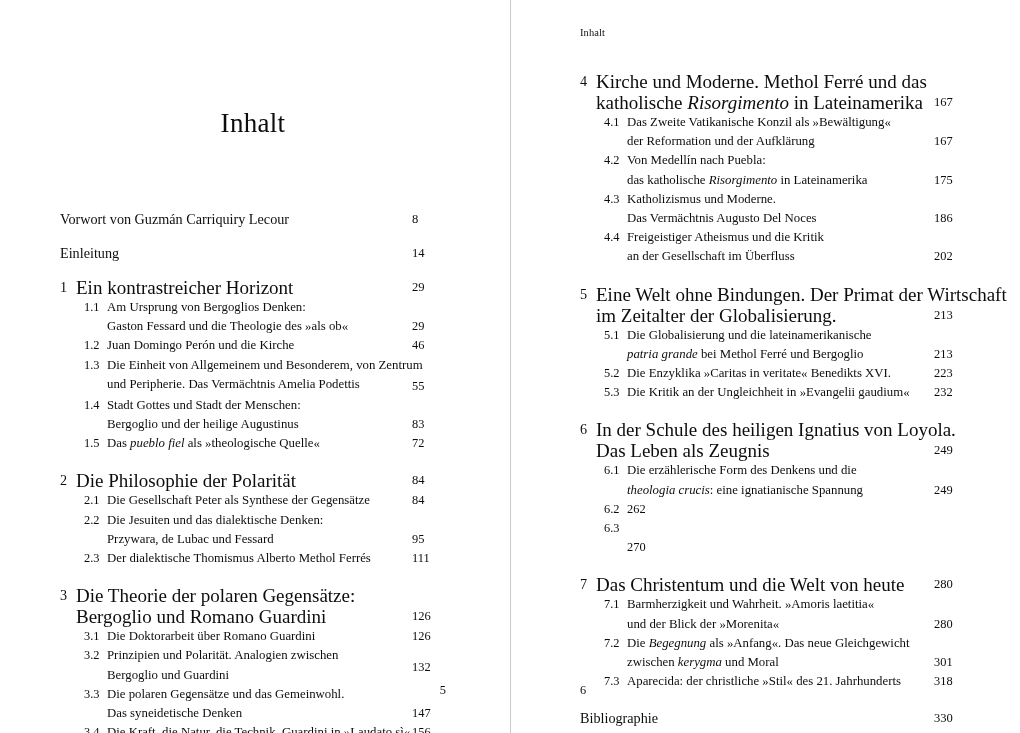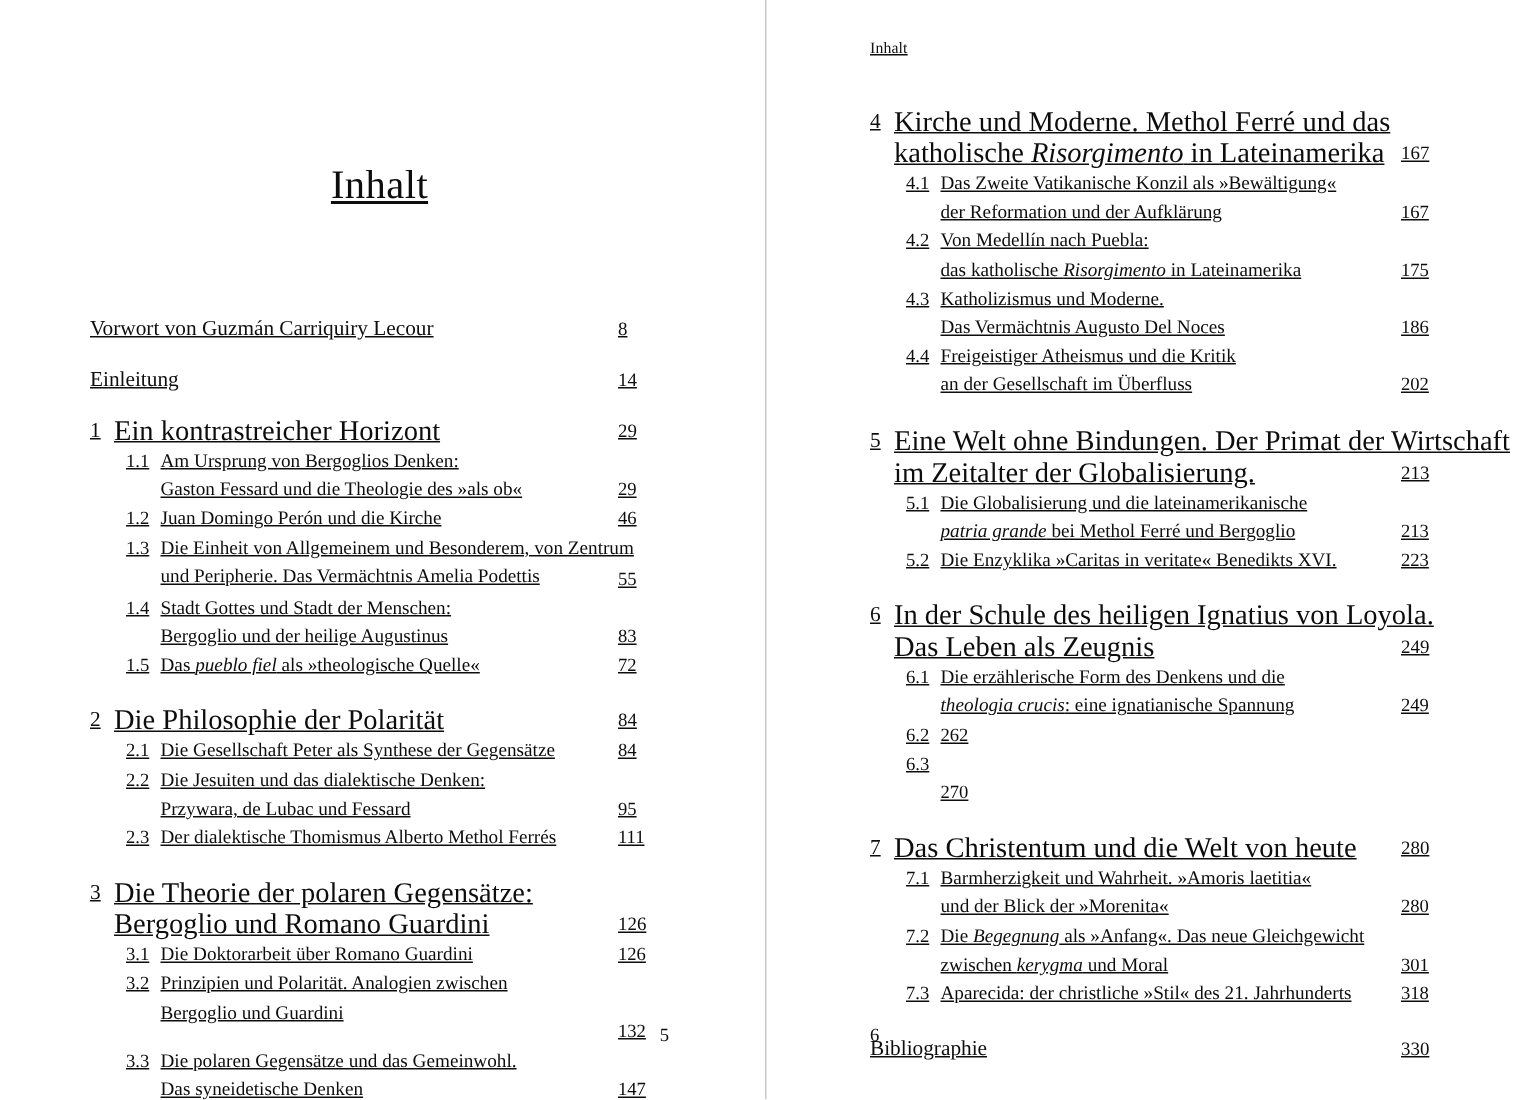--- a/index.html
+++ b/index.html
@@ -26,21 +26,20 @@
     top: 0;
     width: 1px;
     height: 733px;
     background: #c9c9c9;
   }
   .page {
     position: relative;
     width: 510px;
     height: 733px;
     box-sizing: border-box;
-    text-decoration: underline;
   }
   .page-left  { padding: 0 64px 0 60px; }
   .page-right { padding: 0 52px 0 70px; }
 
   .running-header {
     font-size: 10.5px;
     letter-spacing: 0.1px;
     padding-top: 27px;
     color: #111;
   }
@@ -229,21 +228,21 @@
             <div class="line">Die Doktorarbeit über Romano Guardini</div>
           </div>
           <div class="page-col" style="margin-top: 0px;">126</div>
         </div>
         <div class="entry lvl-sub">
           <div class="num-col">3.2</div>
           <div class="body-col">
             <div class="line">Prinzipien und Polarität. Analogien zwischen</div>
             <div class="line">Bergoglio und Guardini</div>
           </div>
-          <div class="page-col" style="margin-top: 32px;">132</div>
+          <div class="page-col" style="margin-top: 12px;">132</div>
         </div>
         <div class="entry lvl-sub">
           <div class="num-col">3.3</div>
           <div class="body-col">
             <div class="line">Die polaren Gegensätze und das Gemeinwohl.</div>
             <div class="line">Das syneidetische Denken</div>
           </div>
           <div class="page-col" style="margin-top: 19.2px;">147</div>
         </div>
         <div class="entry lvl-sub">
@@ -316,20 +315,27 @@
             <div class="line"><span class="it">patria grande</span> bei Methol Ferré und Bergoglio</div>
           </div>
           <div class="page-col" style="margin-top: 19.2px;">213</div>
         </div>
         <div class="entry lvl-sub">
           <div class="num-col">5.2</div>
           <div class="body-col">
             <div class="line">Die Enzyklika »Caritas in veritate« Benedikts XVI.</div>
           </div>
           <div class="page-col" style="margin-top: 0px;">223</div>
+        </div>
+        <div class="entry lvl-sub">
+          <div class="num-col">5.3</div>
+          <div class="body-col">
+            <div class="line">Die Kritik an der Ungleichheit in »Evangelii gaudium«</div>
+          </div>
+          <div class="page-col" style="margin-top: 0px;">232</div>
         </div>
         <div class="gap-lg"></div>
         <div class="entry lvl-chap">
           <div class="num-col">6</div>
           <div class="body-col">
             <div class="line">In der Schule des heiligen Ignatius von Loyola.</div>
             <div class="line">Das Leben als Zeugnis</div>
           </div>
           <div class="page-col" style="margin-top: 21px;">249</div>
         </div>

